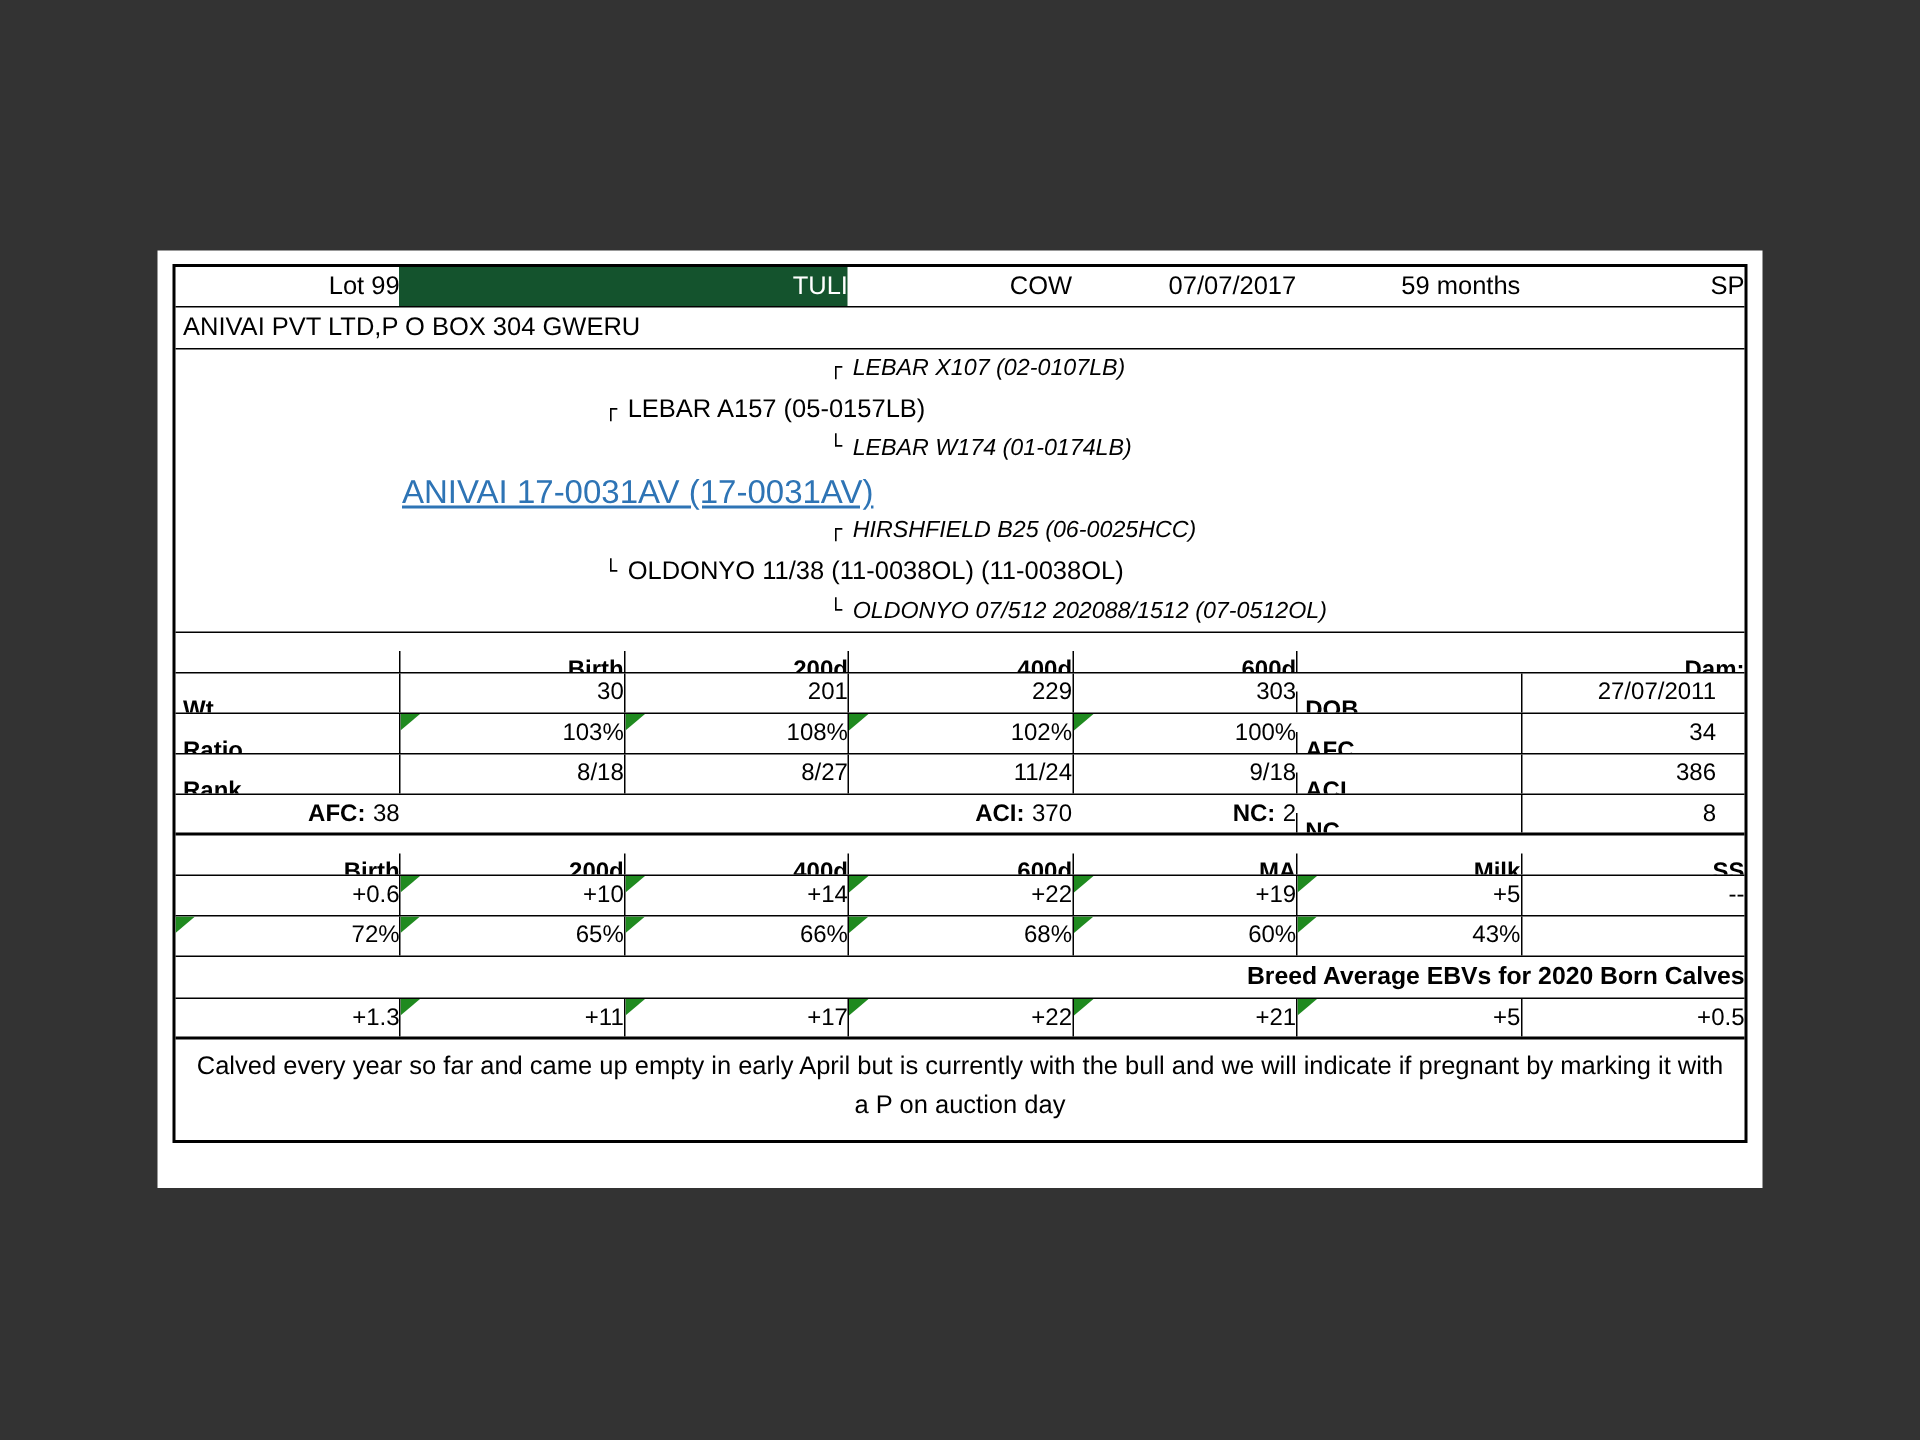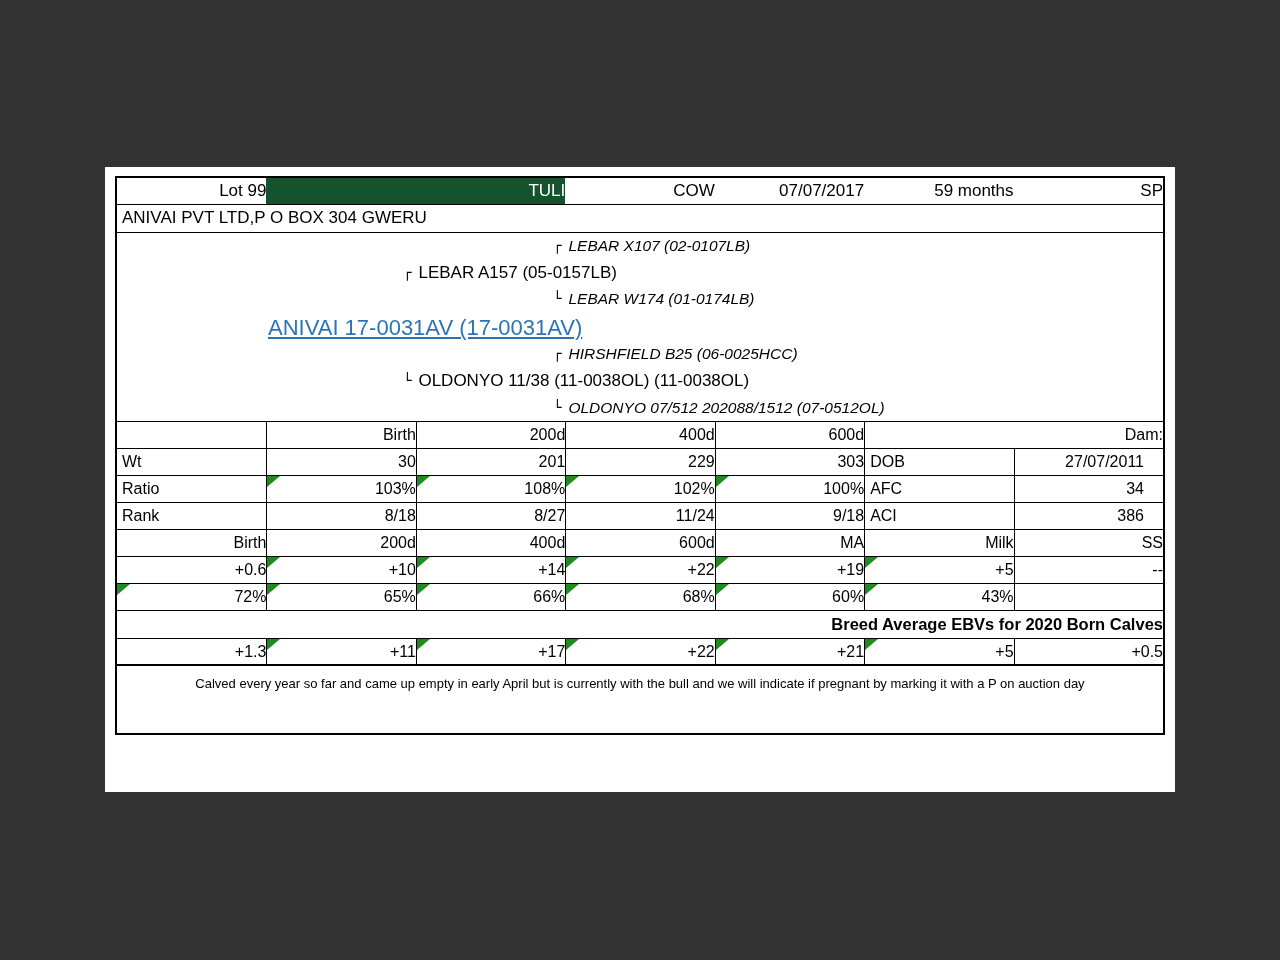--- a/index.html
+++ b/index.html
@@ -12,40 +12,40 @@
   body{background:var(--bg);font-family:"Liberation Sans",sans-serif;color:#000;}
   .card{position:absolute;left:105px;top:167px;width:1070px;height:625px;background:#fff;}
   .tbl{position:absolute;left:10px;top:9px;width:1050px;border:2px solid #000;background:#fff;font-size:16px;}
   .row{display:grid;grid-template-columns:repeat(7,1fr);height:27px;line-height:25px;border-bottom:1px solid #000;}
   .row.h28{height:28px;line-height:26px;}
   .row.thick{border-bottom:2px solid #000;}
   .cell{position:relative;overflow:hidden;white-space:nowrap;}
   .ctr{text-align:right;}
   .lft{text-align:left;padding-left:5px;}
   .rgt{text-align:right;padding-right:19px;}
-  .bold{font-weight:400;}
+  .bold{font-weight:700;margin-top:12px;}
   .bl{border-left:1px solid #000;}
   .sp2{grid-column:span 2;}
   .full{grid-column:1 / -1;}
   .black{background:#14532d;color:#fff;font-weight:400;}
   .flag::before{content:"";position:absolute;top:0;left:0;width:0;height:0;
     border-top:11px solid var(--green);border-right:13px solid transparent;}
   .afcrow{grid-template-columns:1fr 3fr 1fr 1fr 1fr;}
   .lblval .lab{font-weight:700;}
   .lblval .val{font-weight:400;margin-left:5px;}
   
   .pedigree{position:relative;height:189px;border-bottom:1px solid #000;font-size:17px;}
   .pl{position:absolute;height:20px;line-height:20px;white-space:nowrap;}
   .pl .bracket{font-family:"DejaVu Sans",sans-serif;font-size:14px;margin-right:7px;position:relative;top:-1px;}
   .pl.it{font-style:italic;font-size:15.5px;}
   .animal-link{color:var(--link);text-decoration:underline;font-size:22px;cursor:pointer;}
   .row1{font-size:17px;}
   .breeder{display:block;padding-left:5px;font-size:17px;}
   .sect-title{font-weight:700;font-size:16.5px;}
-  .comment{height:67px;text-align:center;font-size:13px;line-height:26px;padding:5px 14px 0 14px;}
+  .comment{height:67px;text-align:center;font-size:17px;line-height:26px;padding:5px 14px 0 14px;}
 </style>
 </head>
 <body>
 
 <div class="card">
   <div class="tbl">
 
     <div class="row row1">
       <div class="cell ctr">Lot 99</div>
       <div class="cell ctr sp2 black">TULI</div>
@@ -115,20 +115,33 @@
     <div class="row">
       <div class="cell lft bold">Rank</div>
       <div class="cell ctr bl">8/18</div>
       <div class="cell ctr bl">8/27</div>
       <div class="cell ctr bl">11/24</div>
       <div class="cell ctr bl">9/18</div>
       <div class="cell lft bold bl">ACI</div>
       <div class="cell rgt bl">386</div>
     </div>
 
+    <div class="row afcrow thick">
+      <div class="cell ctr lblval">
+        <span class="lab">AFC:</span><span class="val">38</span>
+      </div>
+      <div class="cell ctr lblval">
+        <span class="lab">ACI:</span><span class="val">370</span>
+      </div>
+      <div class="cell ctr lblval">
+        <span class="lab">NC:</span><span class="val">2</span>
+      </div>
+      <div class="cell lft bold bl">NC</div>
+      <div class="cell rgt bl">8</div>
+    </div>
 
 
     <div class="row">
       <div class="cell ctr bold">Birth</div>
       <div class="cell ctr bold bl">200d</div>
       <div class="cell ctr bold bl">400d</div>
       <div class="cell ctr bold bl">600d</div>
       <div class="cell ctr bold bl">MA</div>
       <div class="cell ctr bold bl">Milk</div>
       <div class="cell ctr bold bl">SS</div>

